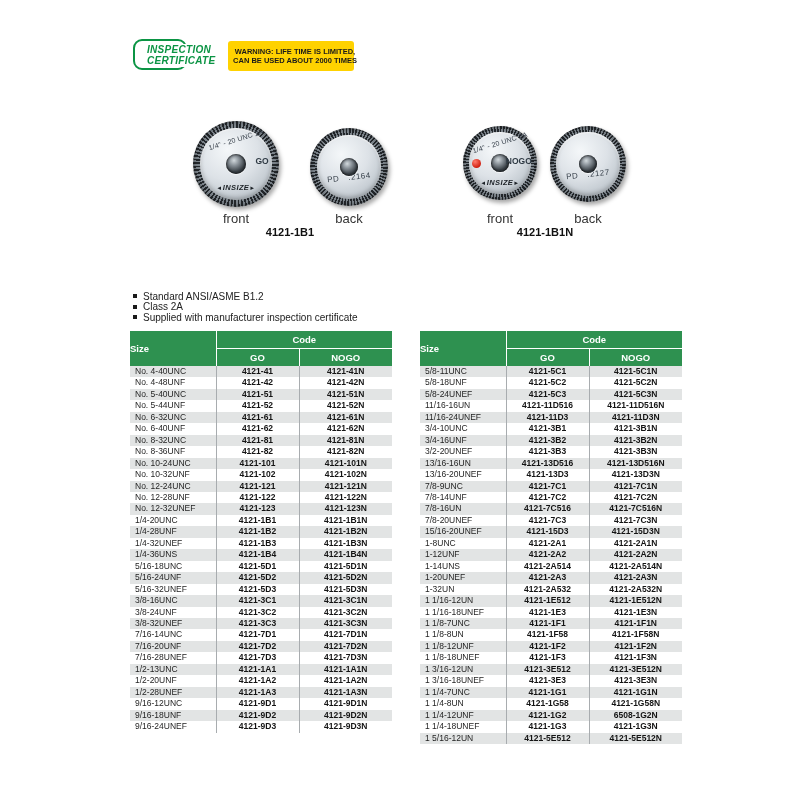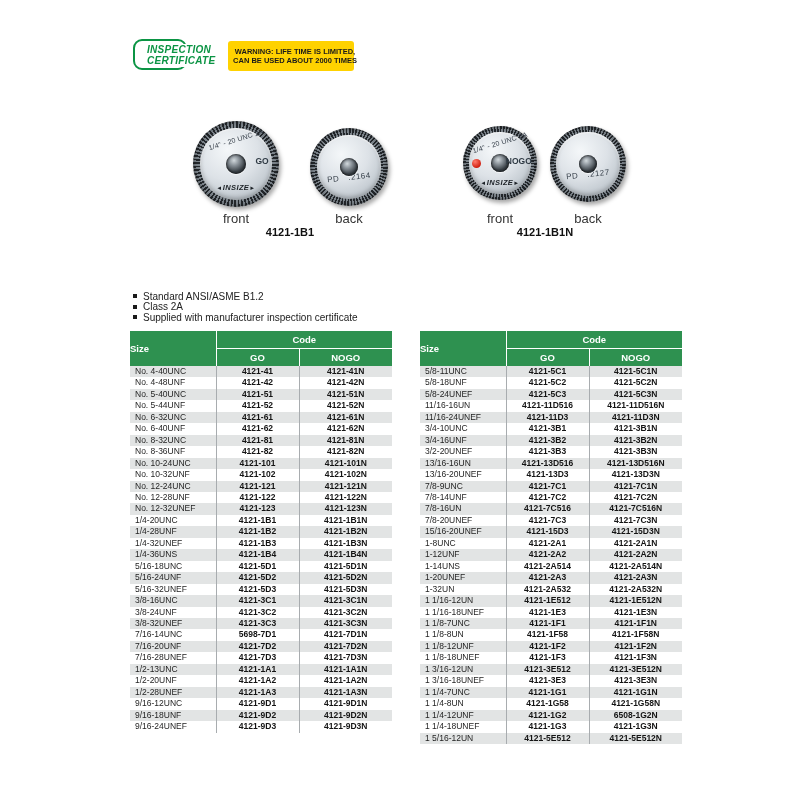--- a/index.html
+++ b/index.html
@@ -306,21 +306,21 @@
           <td class="code-cell">4121-3C2</td>
           <td class="code-cell">4121-3C2N</td>
         </tr>
         <tr>
           <td class="size-cell">3/8-32UNEF</td>
           <td class="code-cell">4121-3C3</td>
           <td class="code-cell">4121-3C3N</td>
         </tr>
         <tr>
           <td class="size-cell">7/16-14UNC</td>
-          <td class="code-cell">5698-7D1</td>
+          <td class="code-cell">4121-7D1</td>
           <td class="code-cell">4121-7D1N</td>
         </tr>
         <tr>
           <td class="size-cell">7/16-20UNF</td>
           <td class="code-cell">4121-7D2</td>
           <td class="code-cell">4121-7D2N</td>
         </tr>
         <tr>
           <td class="size-cell">7/16-28UNEF</td>
           <td class="code-cell">4121-7D3</td>

